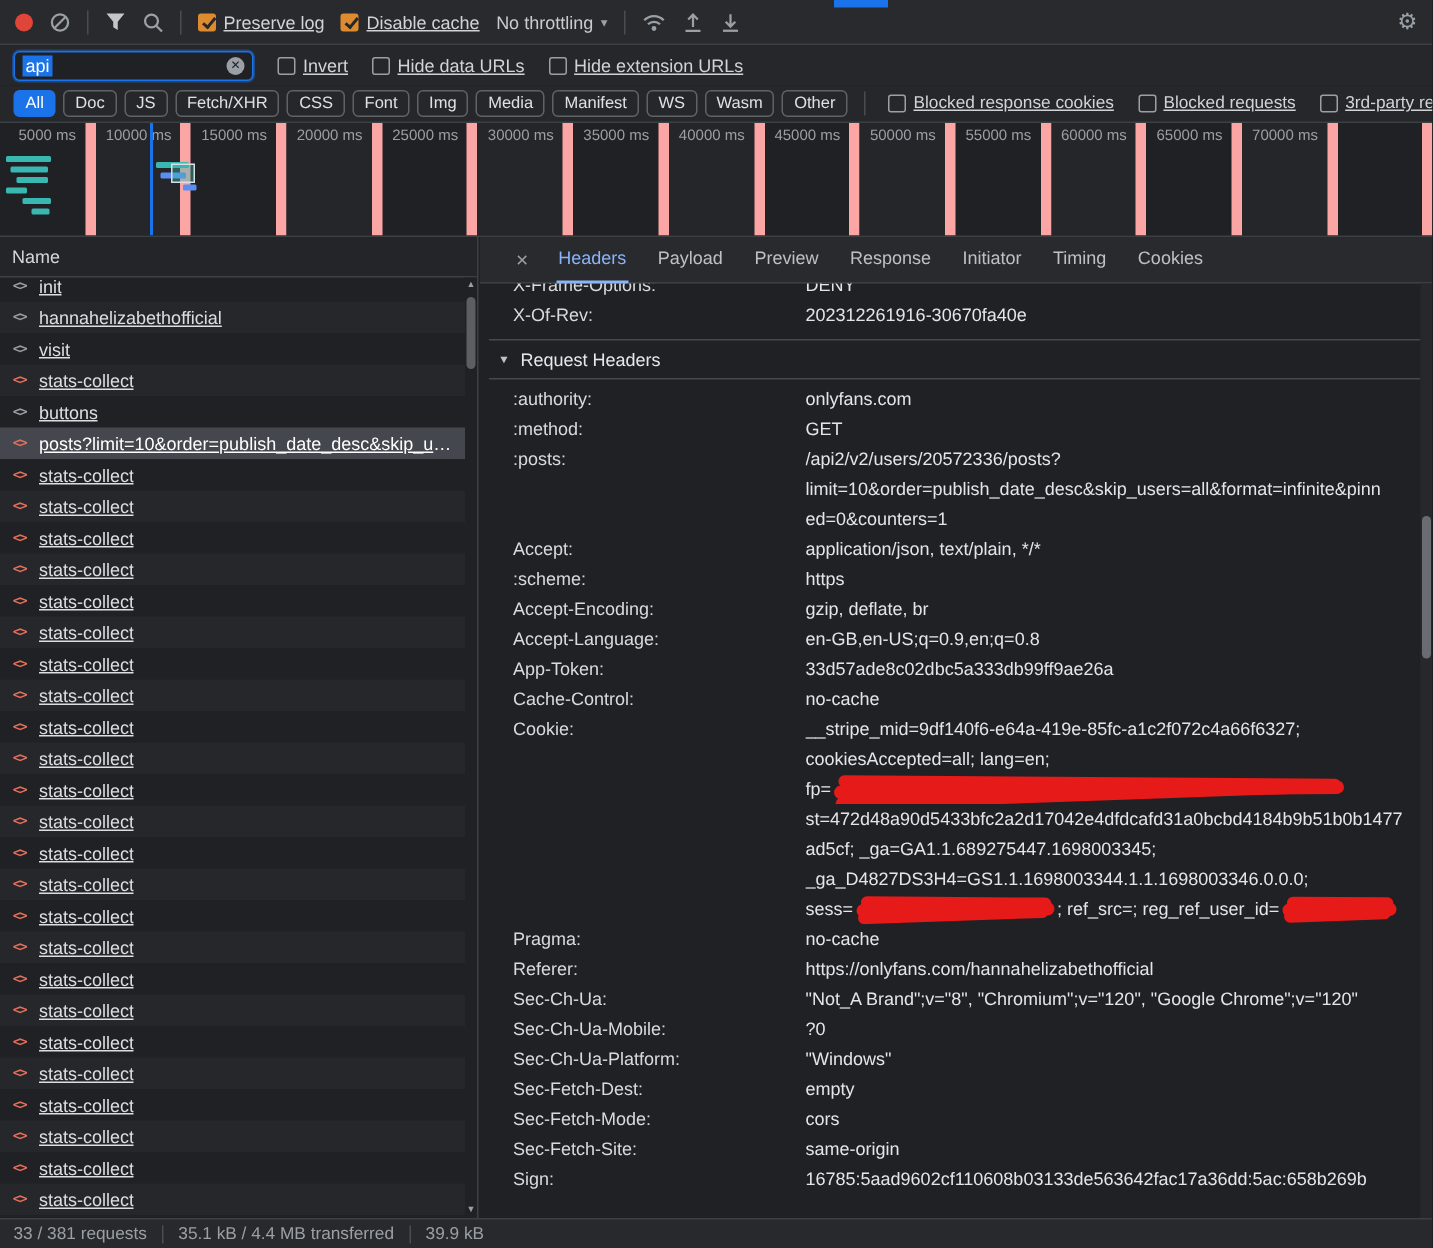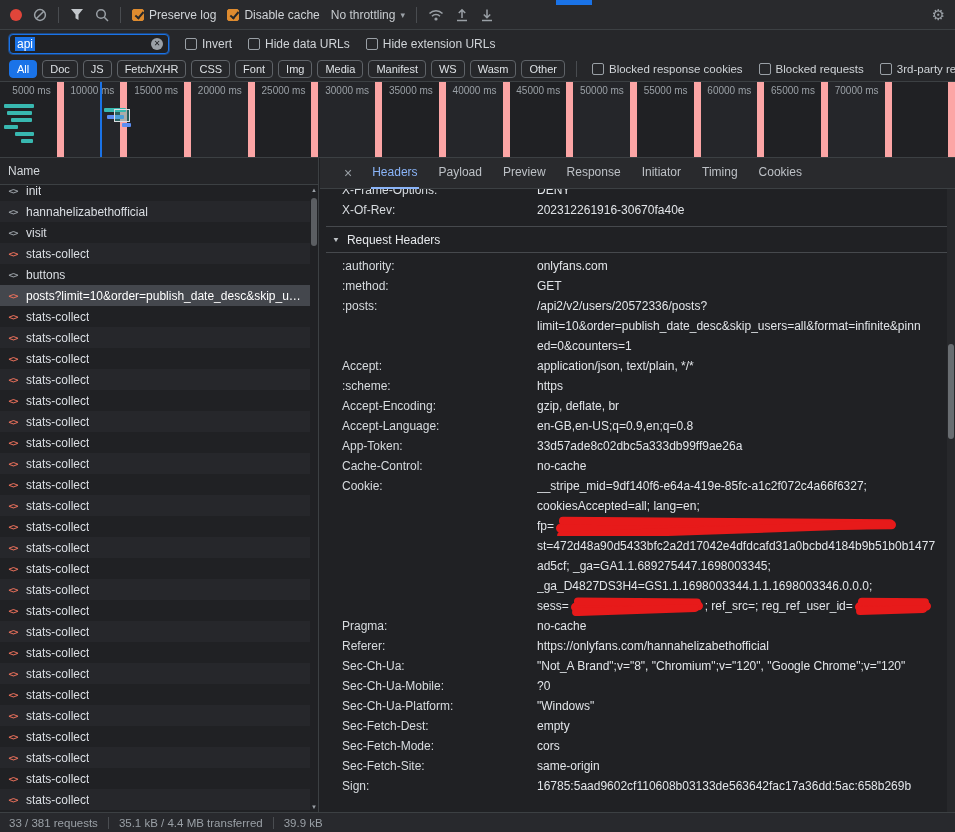--- a/index.html
+++ b/index.html
@@ -15,21 +15,21 @@
 
   
   .toolbar1 {
     position:absolute; top:0; left:0; right:0; height:30px;
     display:flex; align-items:center; gap:11px; padding:0 10px;
     background:#292a2d; border-bottom:1px solid #3c4043;
   }
   .record { width:12px; height:12px; border-radius:50%; background:var(--record-red); }
   .gear { font-size:15px; line-height:1; }
   .tab-indicator { position:absolute; left:556px; top:0; width:36px; height:5px; background:var(--accent-blue); }
-  .cb { display:flex; align-items:center; gap:5px; color:#d0d4d8; white-space:nowrap; }
+  .cb { display:flex; align-items:center; gap:5px; color:#d0d4d8; white-space:nowrap;text-decoration:underline; }
   .box { width:12px; height:12px; border:1px solid #9aa0a6; border-radius:2px; position:relative; flex:0 0 12px; }
   .box.checked { background:var(--accent-orange); border-color:var(--accent-orange); }
   .box.checked::after {
     content:""; position:absolute; left:3.5px; top:0.5px; width:3px; height:7px;
     border:solid #26282b; border-width:0 2px 2px 0; transform:rotate(40deg);
   }
   .throttle { display:flex; align-items:center; gap:5px; color:#c8ccd0; }
   .caret { font-size:9px; color:#9aa0a6; }
 
   
@@ -76,21 +76,21 @@
   
   .left { position:absolute; top:158px; left:0; width:319px; bottom:20px; border-right:1px solid #3c4043; overflow:hidden; background:#202124; }
   .left-header { height:27px; line-height:26px; padding-left:8px; background:#242528; border-bottom:1px solid #3c4043; color:#d3d7db; }
   .list { margin-top:-5px; width:311px; overflow:hidden; }
   .lrow { height:21px; display:flex; align-items:center; gap:6px; padding:0 6px; }
   .lrow.alt { background:#26272b; }
   .lrow.selected { background:var(--selected-row); }
   .code-ic { flex:0 0 14px; text-align:center; font:bold 9px "DejaVu Sans Mono", monospace; letter-spacing:-1px; }
   .code-ic.gray { color:var(--icon-gray); }
   .code-ic.red  { color:var(--icon-red); }
-  .req-name { white-space:nowrap; overflow:hidden; text-overflow:ellipsis; color:#dbdfe4; }
+  .req-name { white-space:nowrap; overflow:hidden; text-overflow:ellipsis; color:#dbdfe4;text-decoration:underline; }
   .lrow.selected .req-name { color:#ffffff; }
   .vscroll-left { position:absolute; top:27px; right:0; bottom:0; width:8px; background:#202124; }
   .vscroll-left .thumb { position:absolute; top:13px; left:1px; width:6px; height:48px; background:#5b5e62; border-radius:3px; }
   .sarrow { position:absolute; left:0; width:8px; text-align:center; font-size:6px; color:#9aa0a6; }
   .sarrow.up { top:2px; } .sarrow.down { bottom:2px; }
 
   
   .right { position:absolute; top:158px; left:320px; right:0; bottom:20px; overflow:hidden; }
   .tabbar {
     height:31px; display:flex; align-items:center; gap:19px; padding:0 10px 0 24px;

